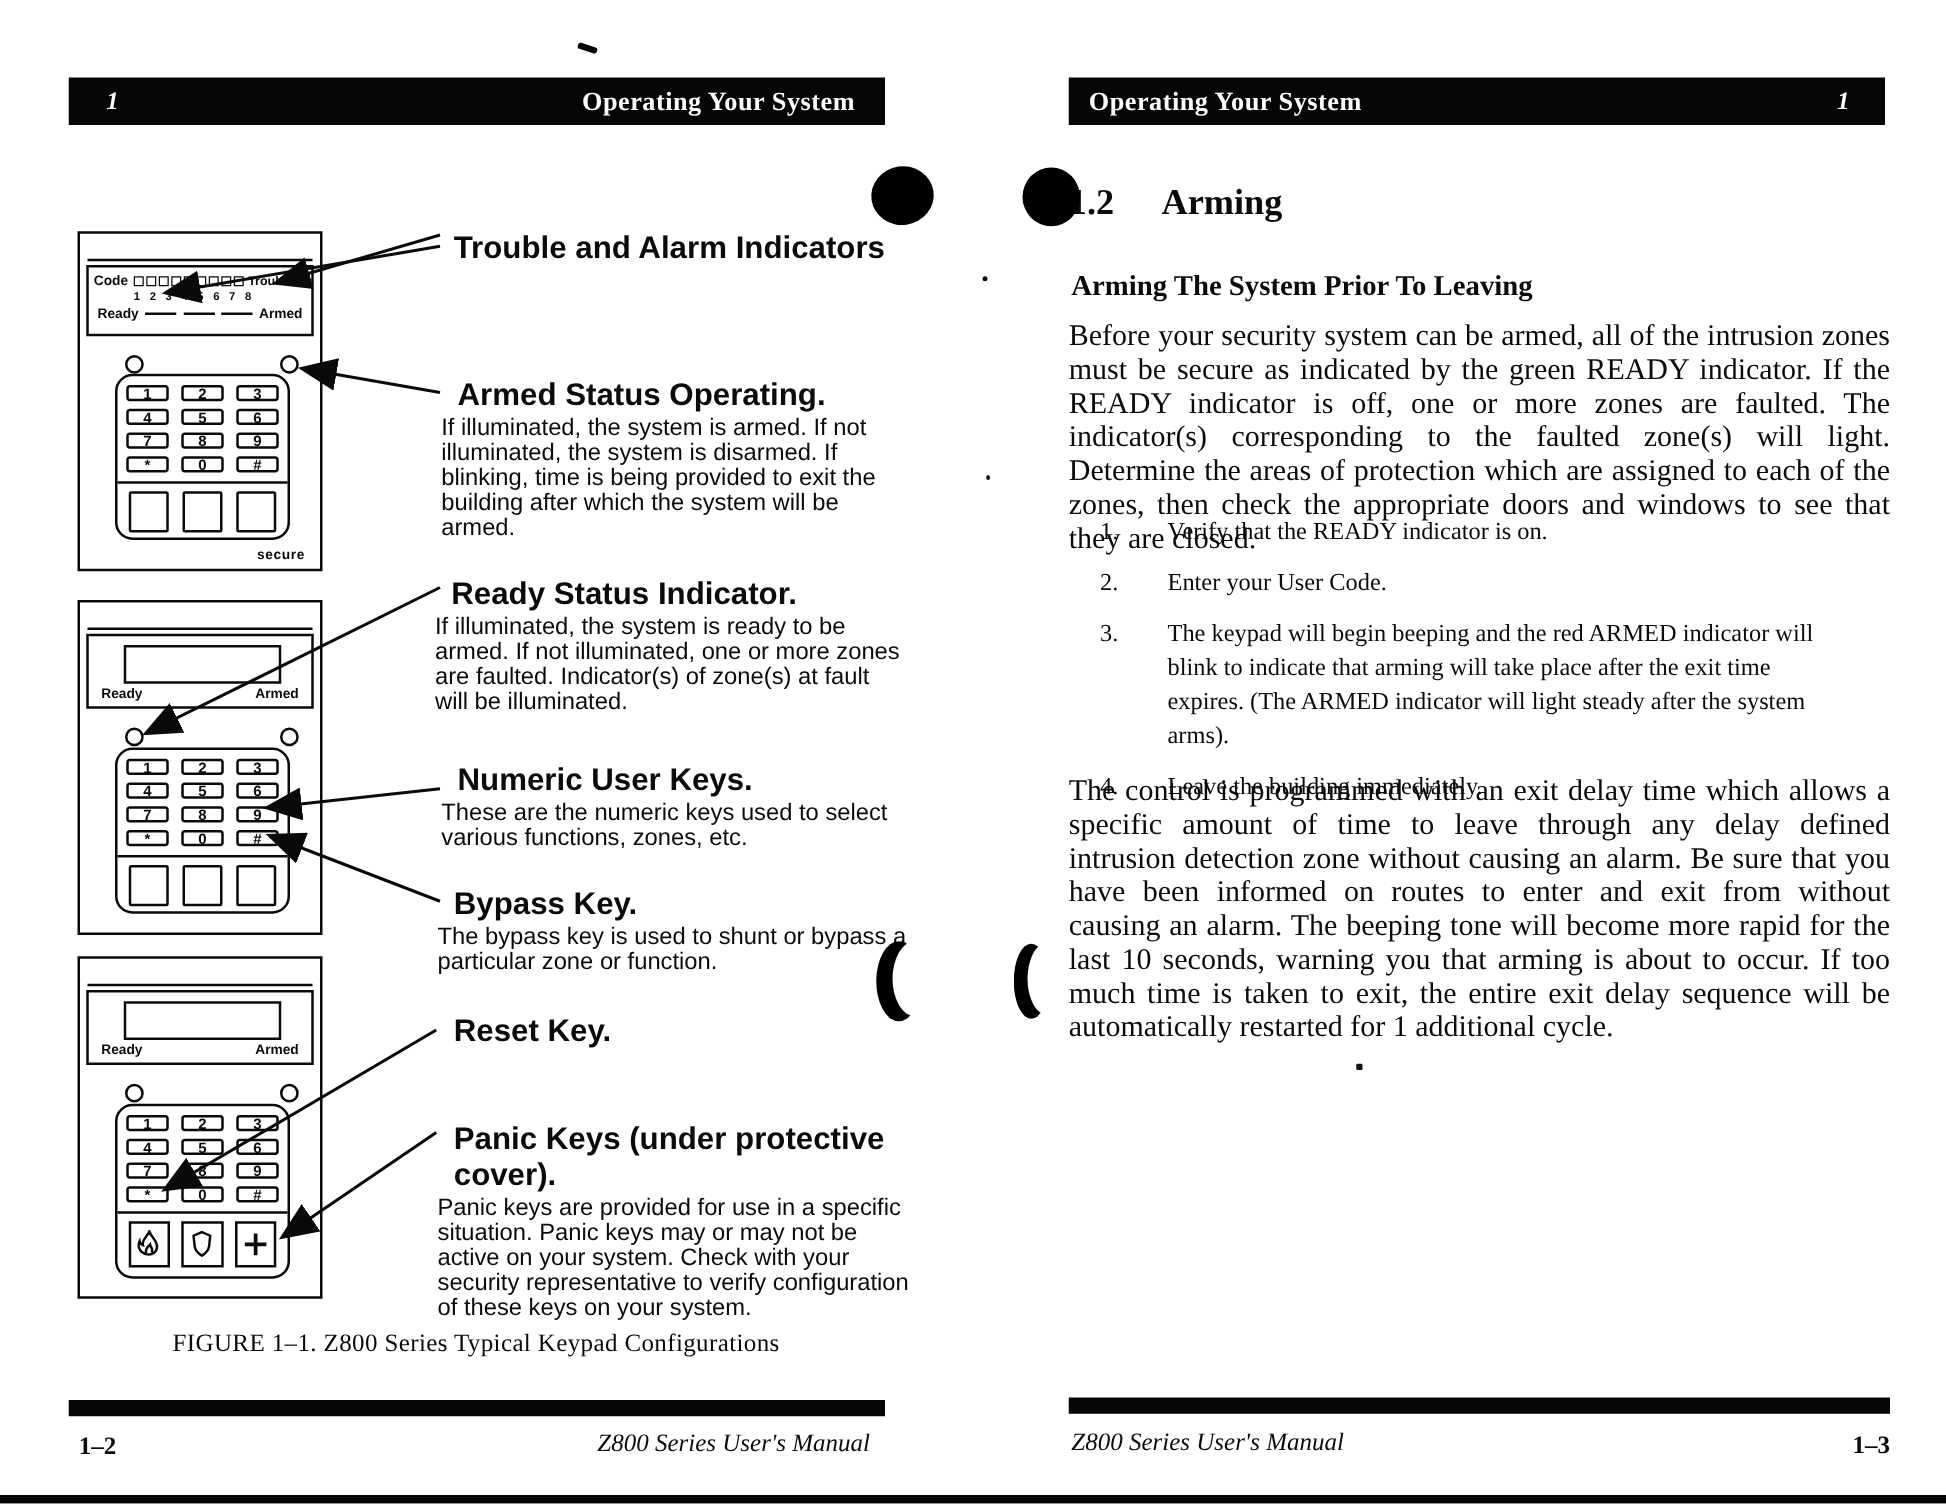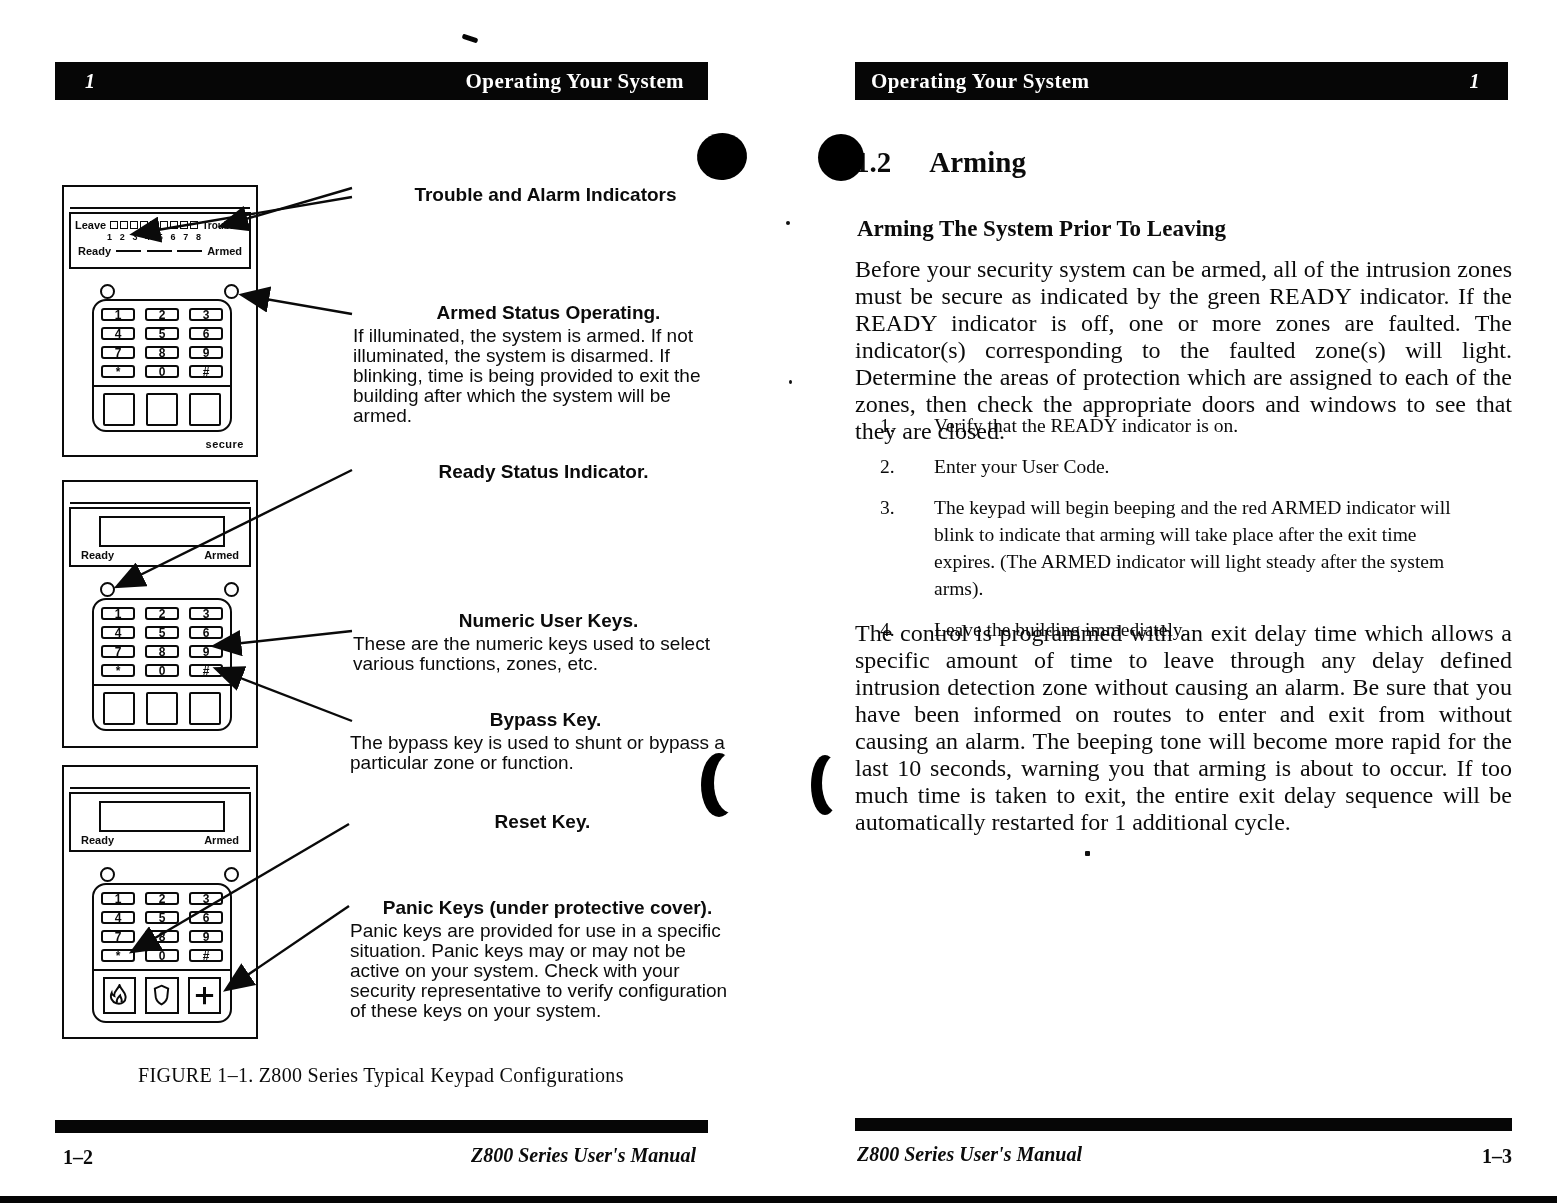--- a/index.html
+++ b/index.html
@@ -6,35 +6,35 @@
   .canvas { position:relative; width:1557px; height:1203px; background:#ffffff;
             font-family:"Liberation Serif", serif; color:#0b0b0b; overflow:hidden; }
 
   
   .bar { position:absolute; height:38px; background:#060606; color:#ffffff;
          display:flex; align-items:center; justify-content:space-between;
          box-sizing:border-box; font-weight:700; font-size:21px; letter-spacing:.4px; }
   .bar .chap { font-style:italic; font-size:20px; }
   .footbar { position:absolute; height:13px; background:#060606; }
   .footline { position:absolute; font-size:20px; }
-  .manual { font-style:italic; font-weight:700; }
+  .manual { font-style:italic; font-weight:400; }
 
   
   .section-head { position:absolute; left:855px; top:146px; display:flex; gap:38px;
                   font-weight:700; font-size:29px; }
   .subhead { position:absolute; left:857px; top:216px; font-weight:700; font-size:23px; }
   .para { position:absolute; width:657px; font-size:24px; line-height:27px;
           text-align:justify; }
   .steps { position:absolute; left:880px; top:412px; width:632px; }
   .step { display:grid; grid-template-columns:54px 1fr; font-size:19.5px;
           line-height:27px; margin-bottom:14px; }
 
   
   .callout { position:absolute; font-family:"Liberation Sans", sans-serif; }
-  .callout h4 { margin:0 0 2px 13px; font-size:19px; font-weight:700;text-align:center; }
+  .callout h4 { margin:0 0 2px 13px; font-size:25px; font-weight:700; }
   .callout p  { margin:0; font-size:19px; line-height:20px; }
 
   .caption { position:absolute; left:138px; top:1064px; font-size:20px; letter-spacing:.3px; }
 
   
   .keypad { position:absolute; left:62px; width:196px; border:2.5px solid #0a0a0a;
             background:#fff; box-sizing:border-box; }
   .kp-topline { position:absolute; left:6px; right:6px; top:20px; border-top:2px solid #0a0a0a; }
   .ledpanel { position:absolute; left:5px; right:5px; top:25px; height:57px;
               border:2px solid #0a0a0a; box-sizing:border-box;
@@ -84,21 +84,21 @@
 
   <div class="bar" style="left:55px; top:62px; width:653px; padding:0 24px 0 30px;">
     <span class="chap">1</span>
     <span>Operating Your System</span>
   </div>
 
   <div class="keypad" style="top:185px; height:272px;">
     <div class="kp-topline"></div>
     <div class="ledpanel">
       <div class="ledrow1">
-        <span class="alarm-label">Leave</span>
+        <span class="alarm-label">Code</span>
         <span class="ledstrip" style="display:flex; gap:2px;">
             <span class="led"></span>
             <span class="led"></span>
             <span class="led"></span>
             <span class="led"></span>
             <span class="led"></span>
             <span class="led"></span>
             <span class="led"></span>
             <span class="led"></span>
             <span class="led"></span>
@@ -225,20 +225,21 @@
 
   <div class="callout" style="left:350px; top:184px; width:378px;">
     <h4>Trouble and Alarm Indicators</h4>
   </div>
   <div class="callout" style="left:353px; top:302px; width:378px;">
     <h4>Armed Status Operating.</h4>
     <p>If illuminated, the system is armed. If not illuminated, the system is disarmed. If blinking, time is being provided to exit the building after which the system will be armed.</p>
   </div>
   <div class="callout" style="left:348px; top:461px; width:378px;">
     <h4>Ready Status Indicator.</h4>
+    <p>If illuminated, the system is ready to be armed. If not illuminated, one or more zones are faulted.  Indicator(s) of zone(s) at fault will be illuminated.</p>
   </div>
   <div class="callout" style="left:353px; top:610px; width:378px;">
     <h4>Numeric User Keys.</h4>
     <p>These are the numeric keys used to select various functions, zones, etc.</p>
   </div>
   <div class="callout" style="left:350px; top:709px; width:378px;">
     <h4>Bypass Key.</h4>
     <p>The bypass key is used to shunt or bypass a particular zone or function.</p>
   </div>
   <div class="callout" style="left:350px; top:811px; width:372px;">

